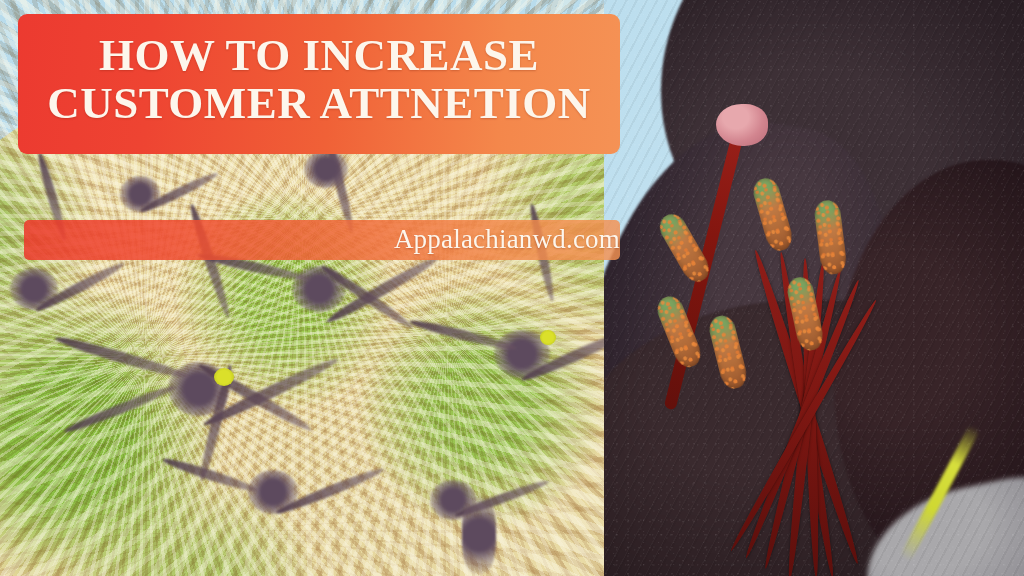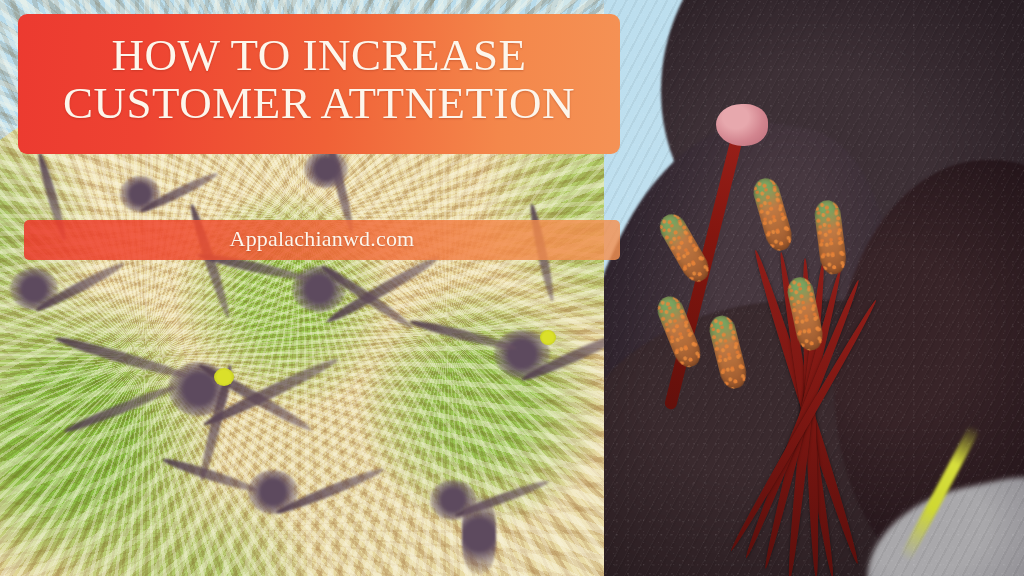--- a/index.html
+++ b/index.html
@@ -235,40 +235,42 @@
     line-height:1.06;
     text-shadow:0 1px 2px rgba(120,30,10,.28);
   }
   #banner-title {
     left:18px; top:14px;
     width:602px; height:140px;
     border-radius:9px;
     background:linear-gradient(95deg,#ec3a30 0%, #ee4432 22%, #f06137 52%, #f4874b 80%, #f59255 100%);
     font-size:45px;
     padding:0 18px 8px;
+    font-weight:bold;
   }
   #banner-title .line2 { display:block; }
   #banner-sub {
     left:630px; top:21px;
     width:386px; height:88px;
     border-radius:9px;
     background:linear-gradient(95deg,#f03a3e 0%, #f1493a 24%, #ef6637 56%, #eb8245 82%, #ea8b4d 100%);
     font-size:29px;
     padding:2px 14px 6px;
   }
   #banner-site {
     left:24px; top:220px;
     width:596px; height:40px;
     border-radius:5px;
     background:linear-gradient(95deg,
       rgba(237,56,42,.86) 0%, rgba(240,70,46,.85) 22%,
       rgba(241,100,54,.83) 52%, rgba(243,135,72,.82) 80%, rgba(244,146,82,.82) 100%);
-    font-size:22px;
+    font-size:27px;
     letter-spacing:.2px;
     padding-bottom:2px;
+    justify-content:flex-end;
   }
 </style>
 </head>
 <body>
 
 <div id="poster">
 
   <div class="photo-left">
     <div class="sky"></div>
     <div class="seedhead"></div>

